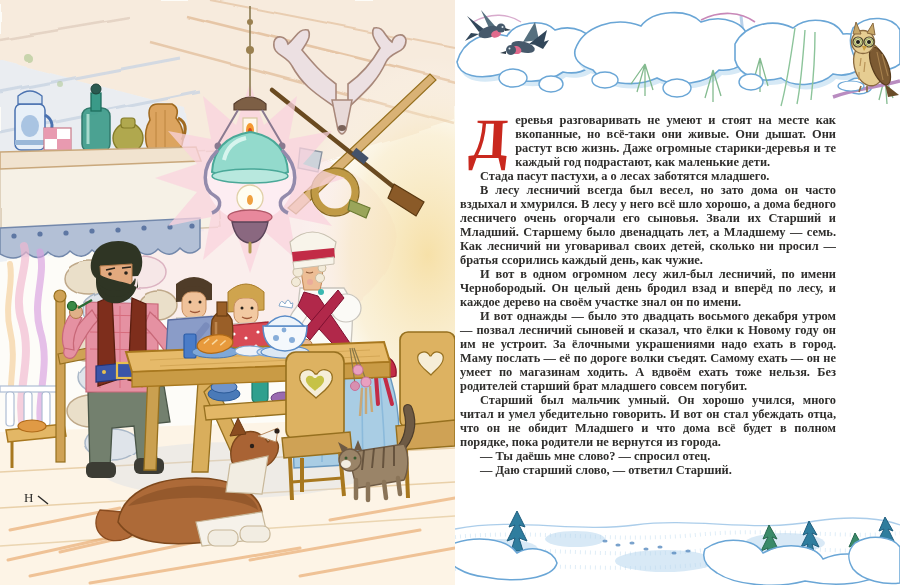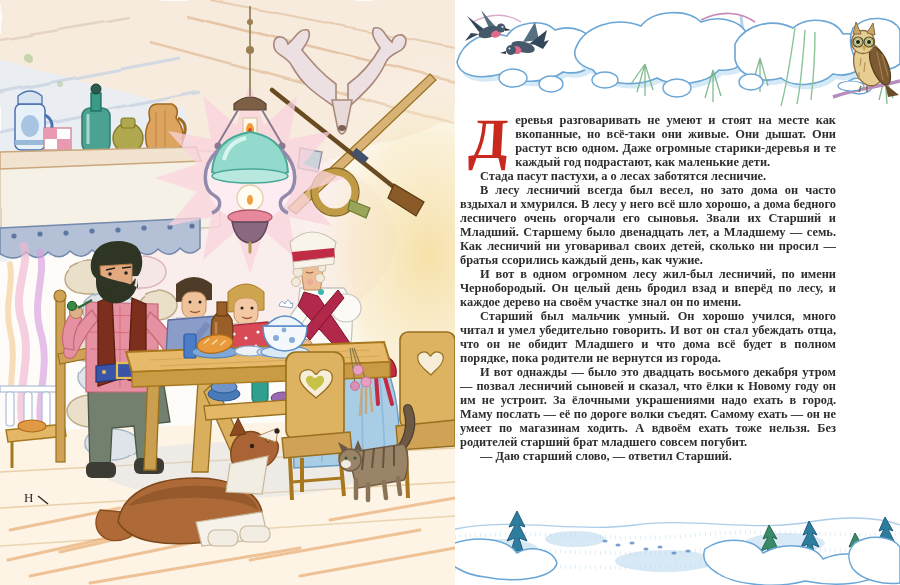--- a/index.html
+++ b/index.html
@@ -476,26 +476,27 @@
         <circle cx="403" cy="42" r="2" fill="#1e201a"></circle>
           <circle cx="414" cy="42" r="2" fill="#1e201a"></circle>
         <circle cx="403" cy="42" r="3.4" fill="none" stroke="#8aa040" stroke-width="1"></circle>
         <circle cx="414" cy="42" r="3.4" fill="none" stroke="#8aa040" stroke-width="1"></circle>
         <path d="M407,46 L409,51 L412,46 Z" fill="#caa040"></path>
         <path d="M406,86 L404,92 M412,86 L412,92" stroke="#8a6a40" stroke-width="1.6"></path>
       </g>
     </svg>
 
     <div class="story">
-      <p class="first"><span class="dropcap">Д</span><span>еревья разговаривать не умеют и стоят на месте как вкопанные, но всё-таки они живые. Они дышат. Они растут всю одном. Даже огромные старики-деревья и те каждый год подрастают, как маленькие дети.</span></p>
-      <p>Стада пасут пастухи, а о лесах заботятся лесничие.</p>
+      <p class="first"><span class="dropcap">Д</span><span>еревья разговаривать не умеют и стоят на месте как вкопанные, но всё-таки они живые. Они дышат. Они растут всю жизнь. Даже огромные старики-деревья и те каждый год подрастают, как маленькие дети.</span></p>
+      <p>Стада пасут пастухи, а о лесах заботятся младшего.</p>
       <p>В лесу лесничий всегда был весел, но зато дома он часто вздыхал и хмурился. В лесу у него всё шло хорошо, а дома бедного лесничего очень огорчали его сыновья. Звали их Старший и Младший. Старшему было двенадцать лет, а Младшему — семь. Как лесничий ни уговаривал своих детей, сколько ни просил — братья ссорились каждый день, как чужие.</p>
       <p>И вот в одном огромном лесу жил-был лесничий, по имени Чернобородый. Он целый день бродил взад и вперёд по лесу, и каждое дерево на своём участке знал он по имени.</p>
+      <p>И вот однажды — было это двадцать восьмого декабря утром — позвал лесничий сыновей и сказал, что ёлки к Новому году он им не устроит. За ёлочными украшениями надо ехать в город. Маму послать — её по дороге волки съедят. Самому ехать — он не умеет по магазинам ходить. А вдвоём ехать тоже нельзя. Без родителей старший брат младшего совсем погубит.</p>
       <p>Старший был мальчик умный. Он хорошо учился, много читал и умел убедительно говорить. И вот он стал убеждать отца, что он не обидит Младшего и что дома всё будет в полном порядке, пока родители не вернутся из города.</p>
-      <p>И вот однажды — было это двадцать восьмого декабря утром — позвал лесничий сыновей и сказал, что ёлки к Новому году он им не устроит. За ёлочными украшениями надо ехать в город. Маму послать — её по дороге волки съедят. Самому ехать — он не умеет по магазинам ходить. А вдвоём ехать тоже нельзя. Без родителей старший брат младшего совсем погубит.</p>
+      <p>— Ты даёшь мне слово? — спросил отец.</p>
       <p>— Даю старший слово, — ответил Старший.</p>
     </div>
 
     <svg class="band-bottom" viewBox="0 0 445 82" width="445" height="82">
       <path d="M0,26 C60,14 120,30 180,22 C240,14 300,30 360,18 C400,12 430,16 445,22 L445,82 L0,82 Z" fill="#ffffff"></path>
       <path d="M0,26 C60,14 120,30 180,22 C240,14 300,30 360,18 C400,12 430,16 445,22" fill="none" stroke="#9cc4e6" stroke-width="1.3" opacity="0.85"></path>
       <g fill="#cfe4f4" opacity="0.8">
         <ellipse cx="45" cy="46" rx="38" ry="10"></ellipse>
           <ellipse cx="210" cy="58" rx="50" ry="11"></ellipse>
         <ellipse cx="330" cy="40" rx="40" ry="10"></ellipse>

